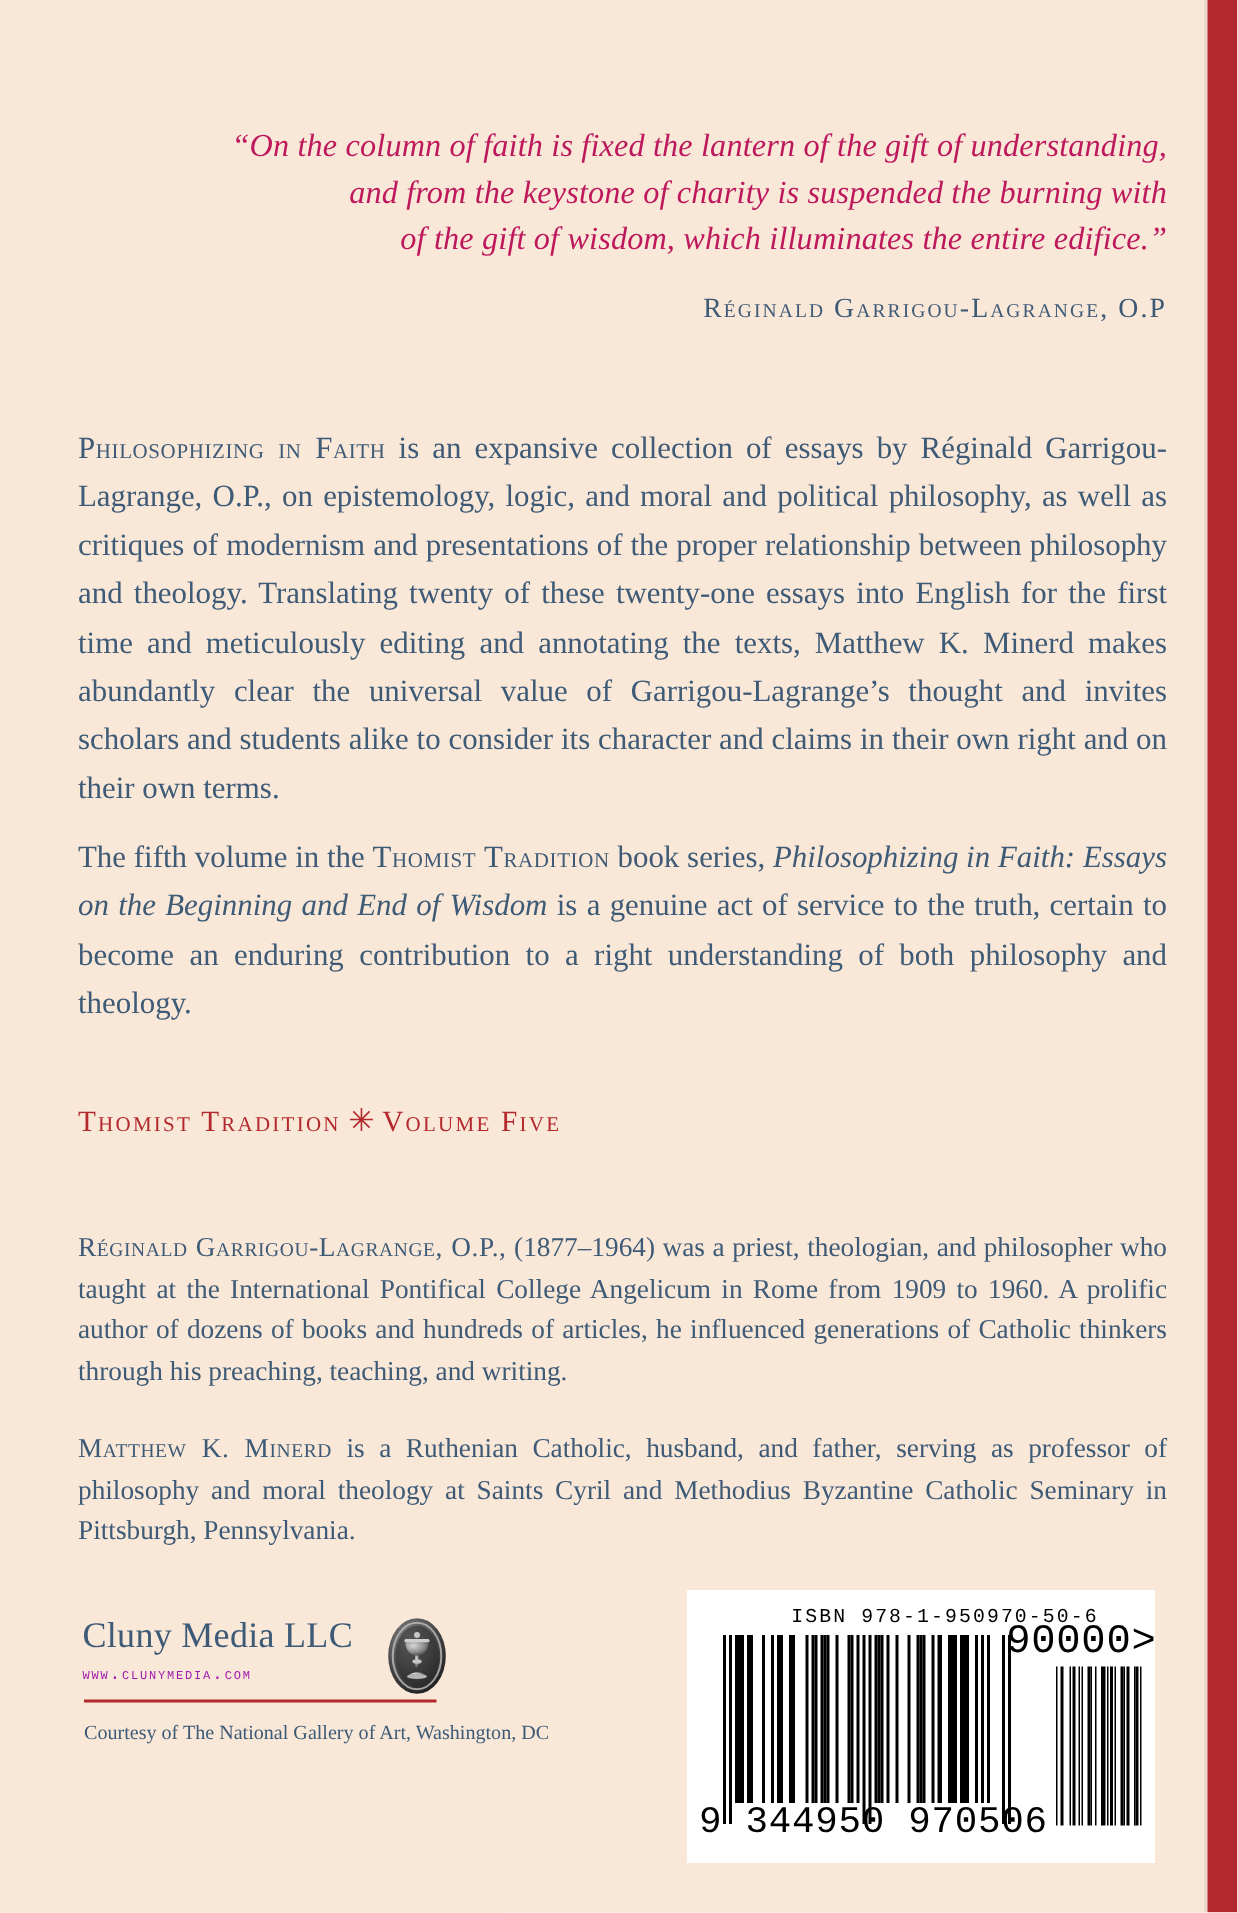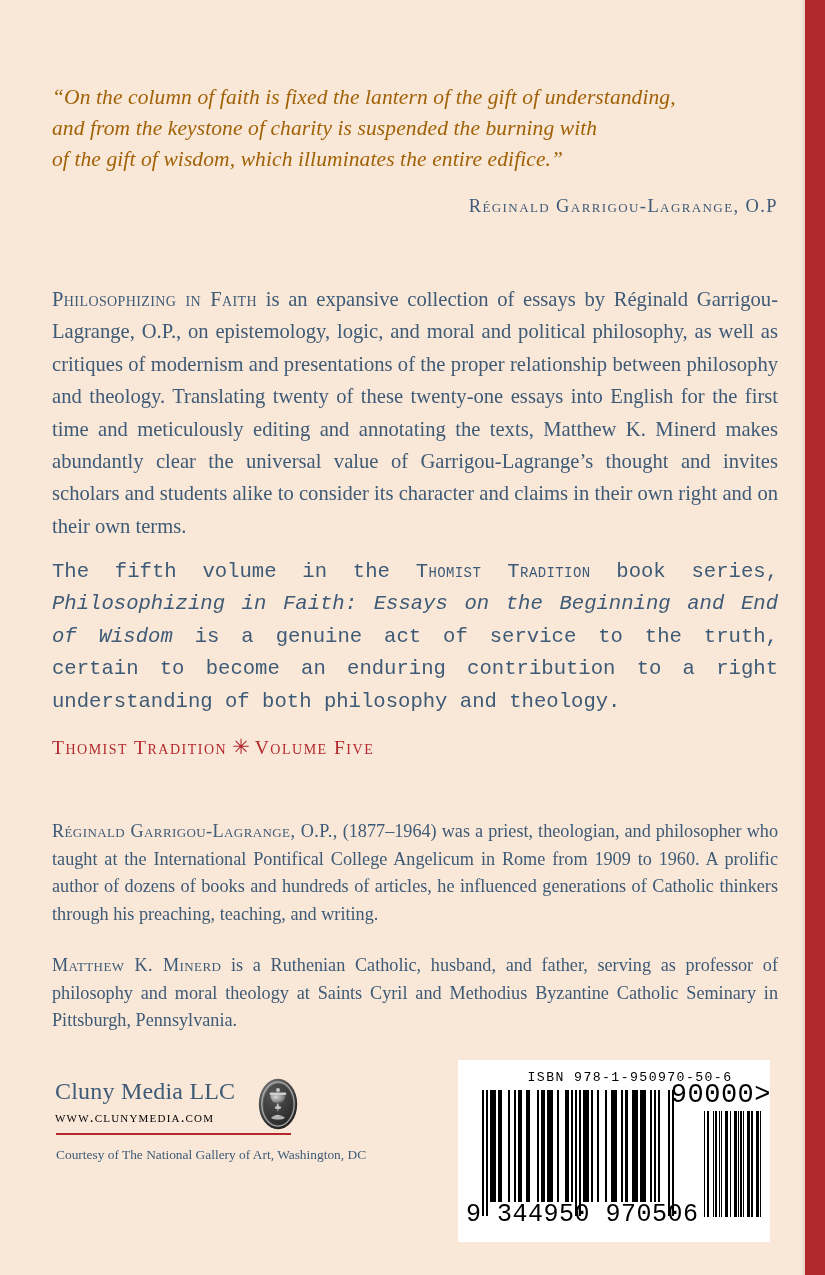--- a/index.html
+++ b/index.html
@@ -37,22 +37,22 @@
     height: 1275px;
     background: #e8d7c6;
   }
 
   
   #epigraph {
     position: absolute;
     left: 52px;
     top: 82px;
     width: 726px;
-    text-align: left;
-    color: #a16207;
+    text-align: right;
+    color: #be185d;
     font-family: "Liberation Serif", serif;
     font-style: italic;
     font-size: 21.5px;
     line-height: 31px;
     letter-spacing: 0.1px;
   }
   #epigraph .eline { display: block; white-space: nowrap; }
 
   #epigraph-attrib {
     position: absolute;
@@ -73,21 +73,21 @@
     left: 52px;
     width: 726px;
     color: #3d5a77;
     font-size: 20.6px;
     line-height: 32.4px;
     text-align: justify;
     text-align-last: left;
     font-family: "Liberation Serif", serif;
   }
   #blurb-1 { top: 283px; }
-  #blurb-2 { top: 556px; font-family: Liberation Mono, monospace; }
+  #blurb-2 { top: 556px; }
   .sc {
     font-variant: small-caps;
     letter-spacing: 0.4px;
   }
   .ital { font-style: italic; }
 
   
   #series-line {
     position: absolute;
     left: 52px;
@@ -130,26 +130,26 @@
     width: 250px;
   }
   #publisher-name {
     color: #3d5a77;
     font-size: 24px;
     line-height: 28px;
     font-family: "Liberation Serif", serif;
     letter-spacing: 0.2px;
   }
   #publisher-url {
-    color: #000000;
-    font-size: 15px;
+    color: #a21caf;
+    font-size: 12px;
     font-variant: small-caps;
     letter-spacing: 1.2px;
     margin-top: 4px;
-    font-family: Liberation Serif, serif;
+    font-family: Liberation Mono, monospace;
   }
   #publisher-rule {
     position: absolute;
     left: 56px;
     top: 1133px;
     width: 235px;
     height: 2.4px;
     background: #b3282d;
   }
 

